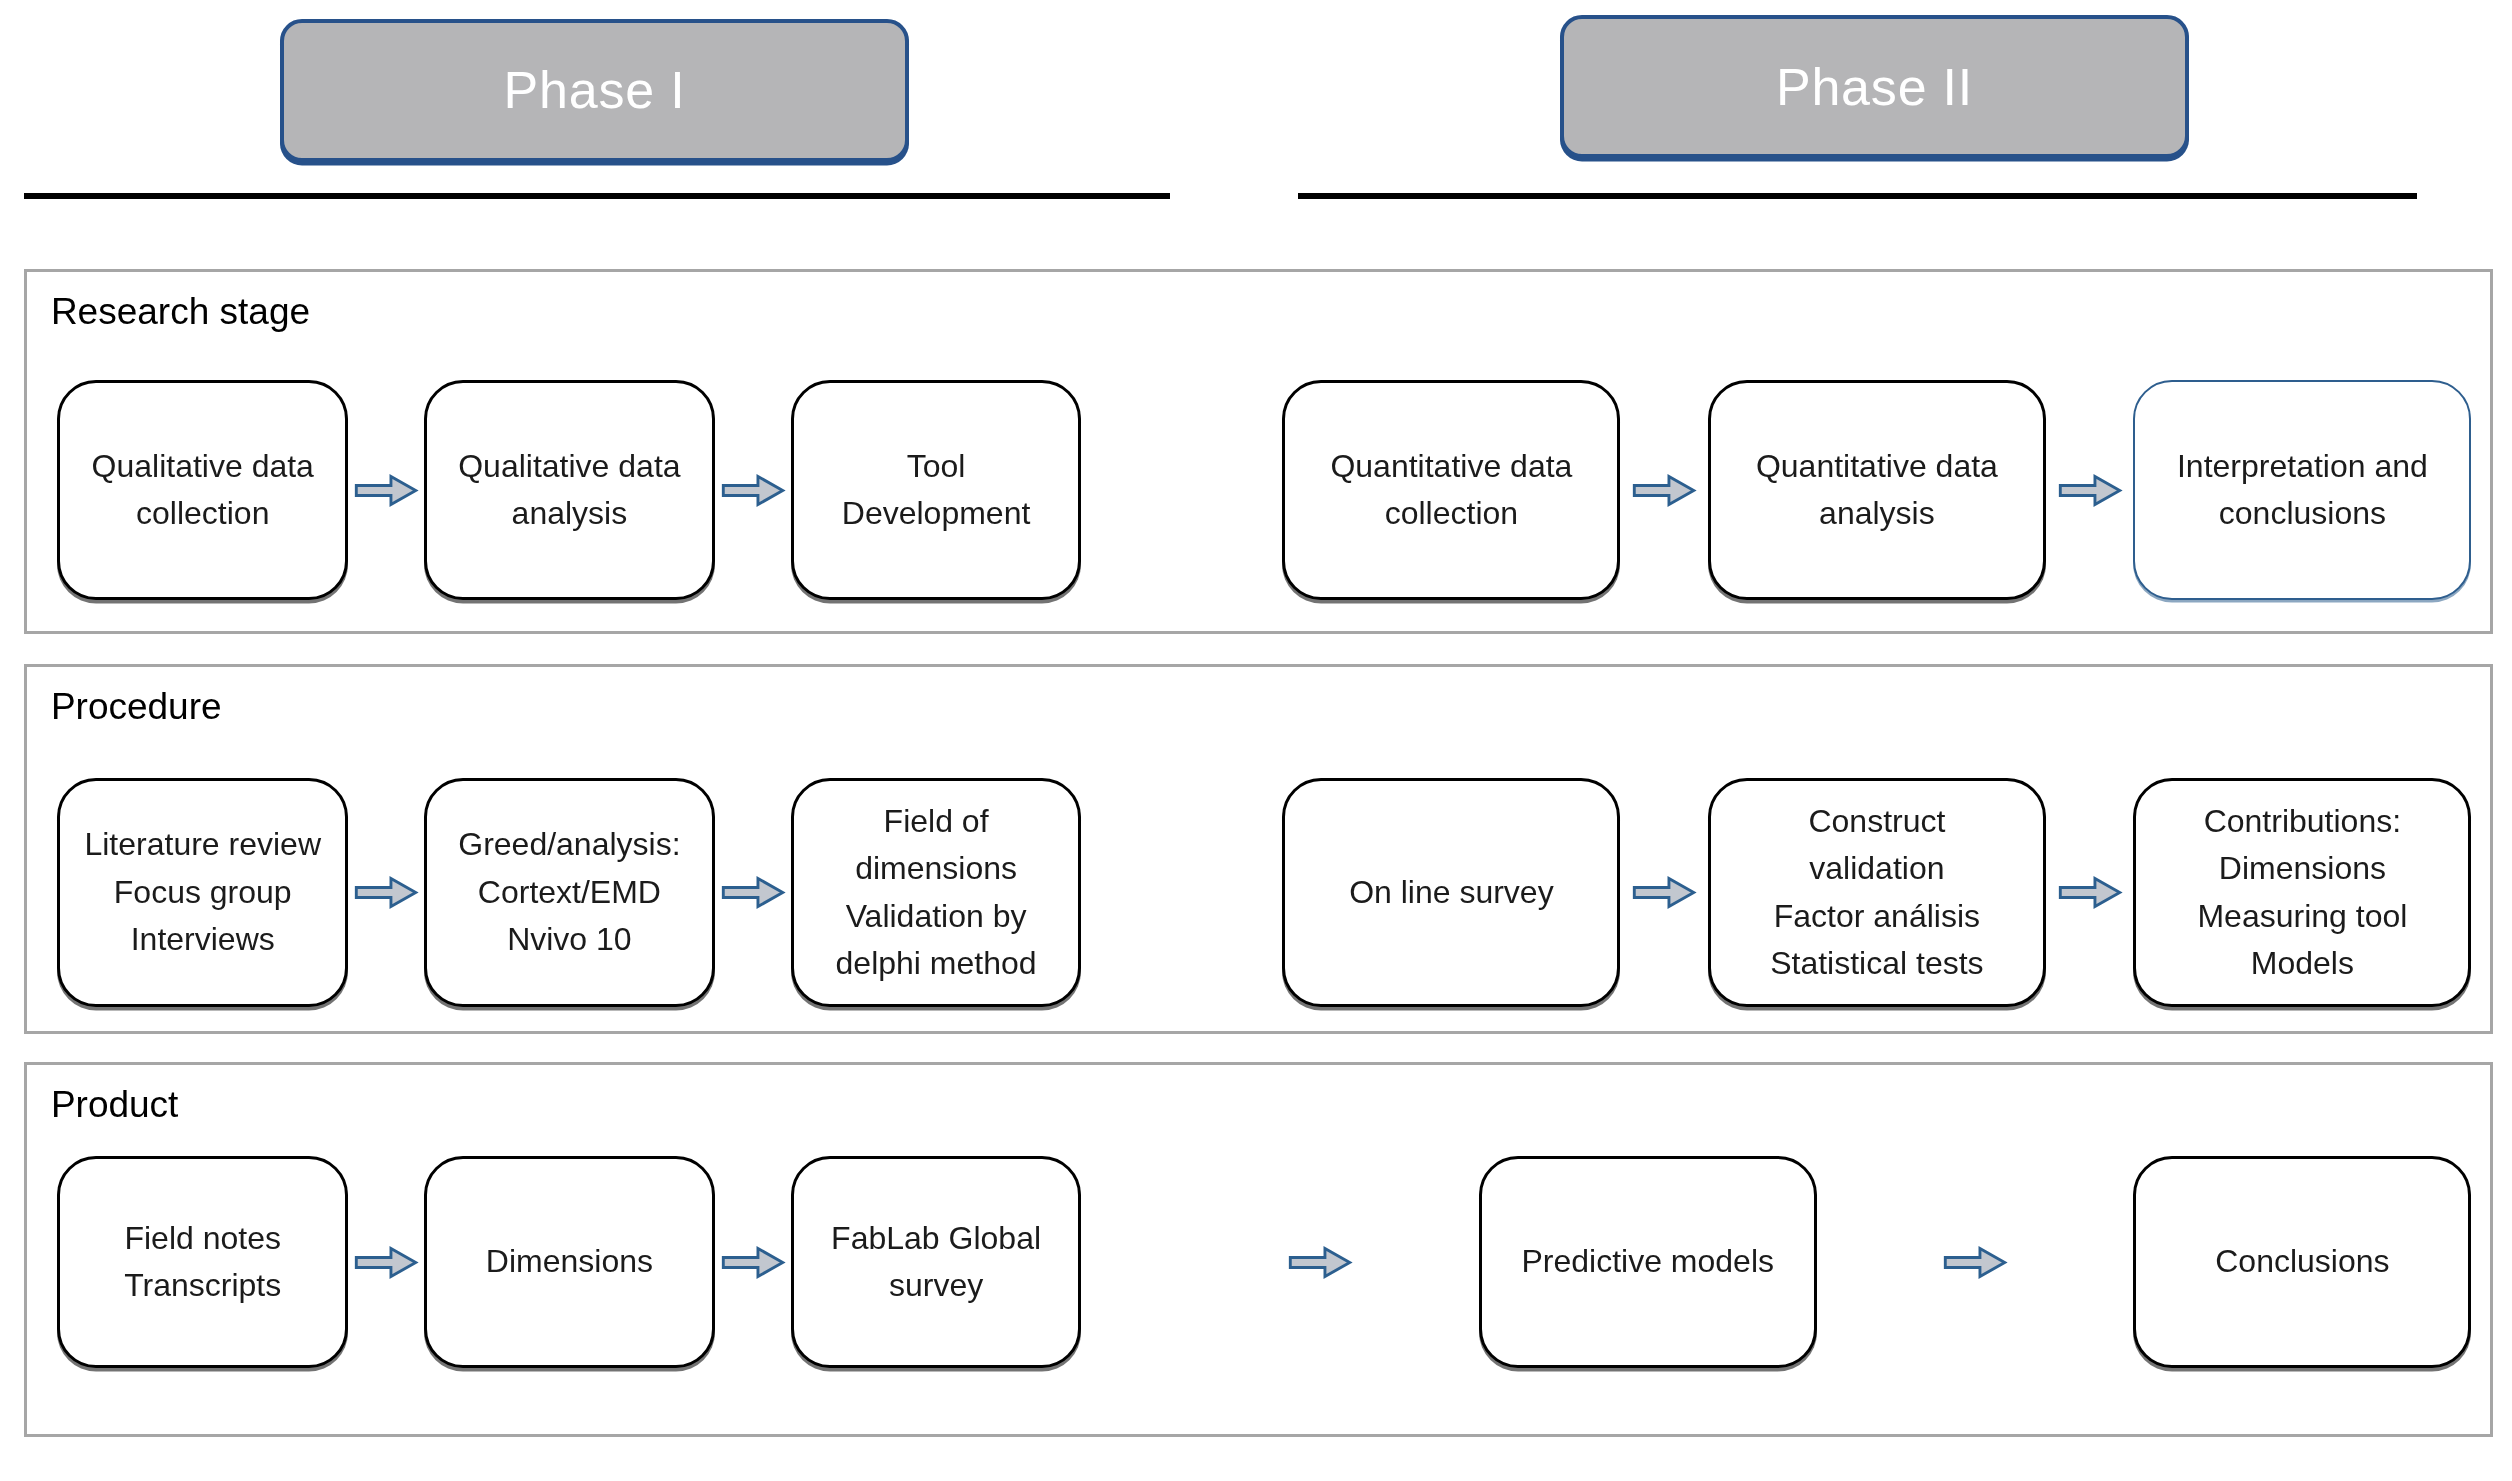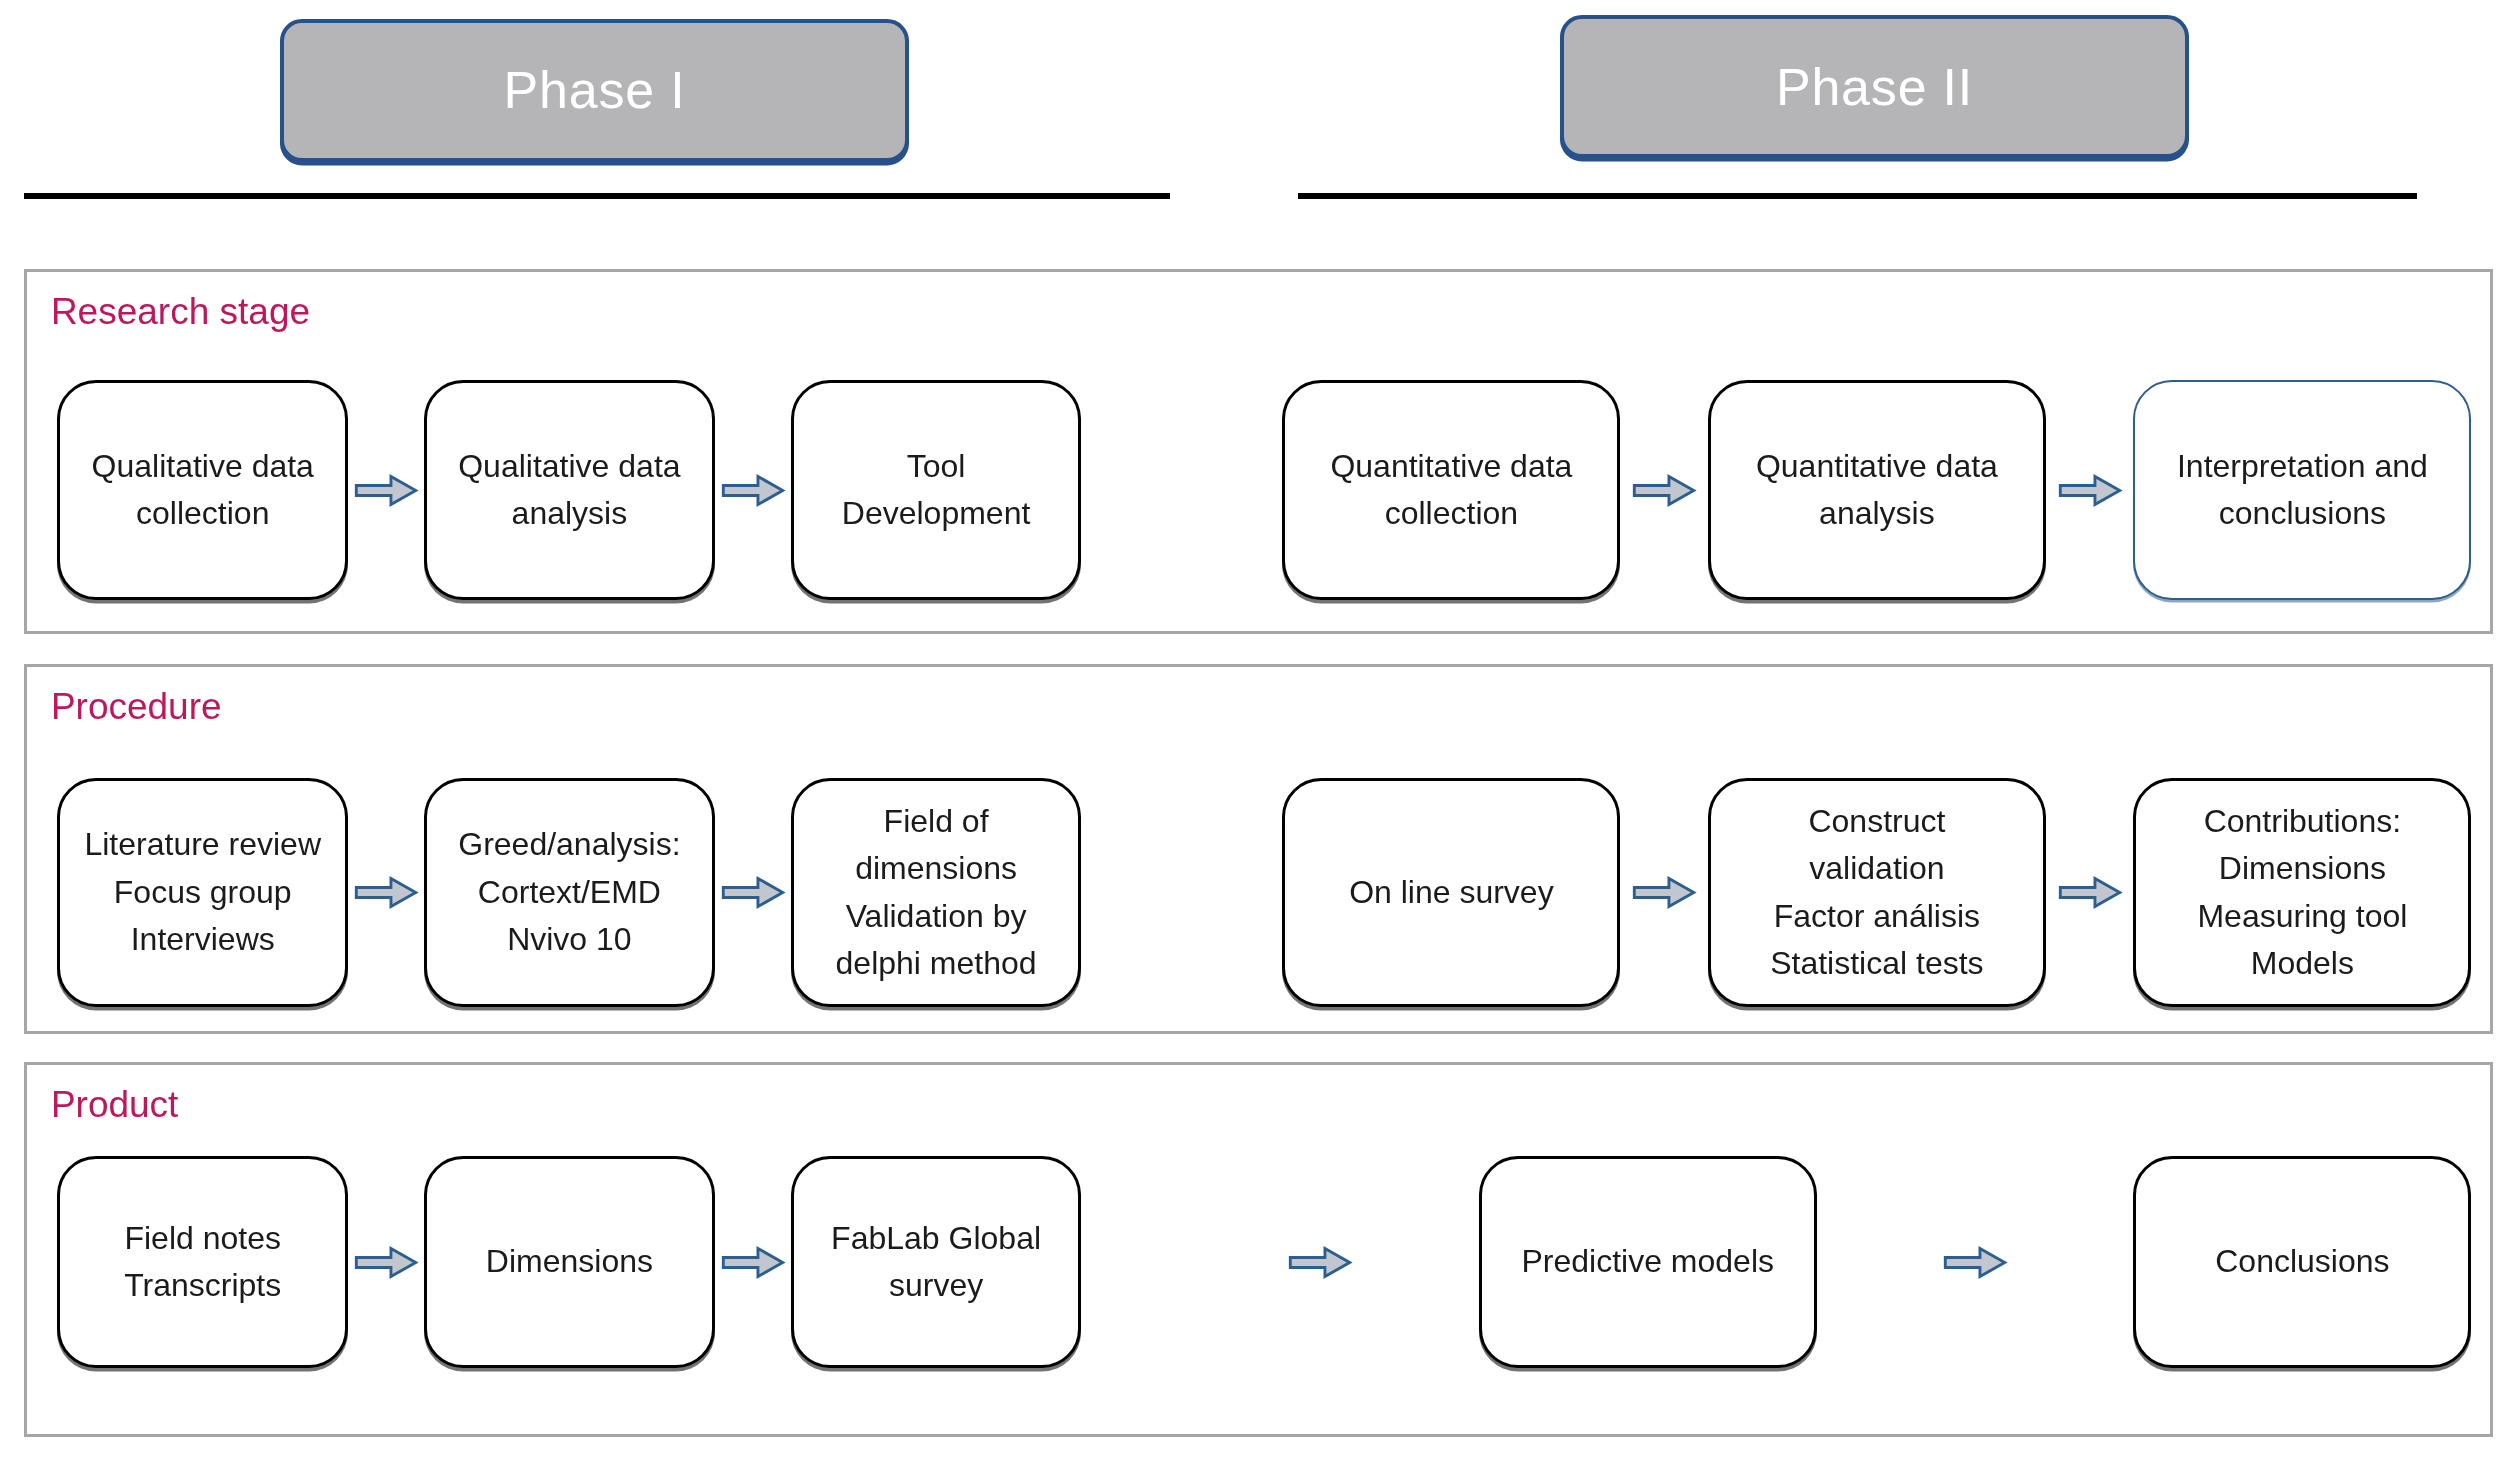--- a/index.html
+++ b/index.html
@@ -41,21 +41,21 @@
     background:#ffffff;
     box-sizing:border-box;
   }
   .panel.research{top:269px;height:365px;}
   .panel.procedure{top:664px;height:370px;}
   .panel.product{top:1062px;height:375px;}
 
   .section-label{
     position:absolute;top:18.5px;left:23.5px;
     font-size:37px;
-    color:#be185d;
+    color:#000000;
   }
 
   
   .flow{
     position:absolute;
     display:flex;align-items:center;justify-content:space-between;
   }
   .flow.p1{left:30px;width:1024px;}
   .flow.p2{left:1255px;width:1189px;}
   .panel.research .flow{top:108px;}

